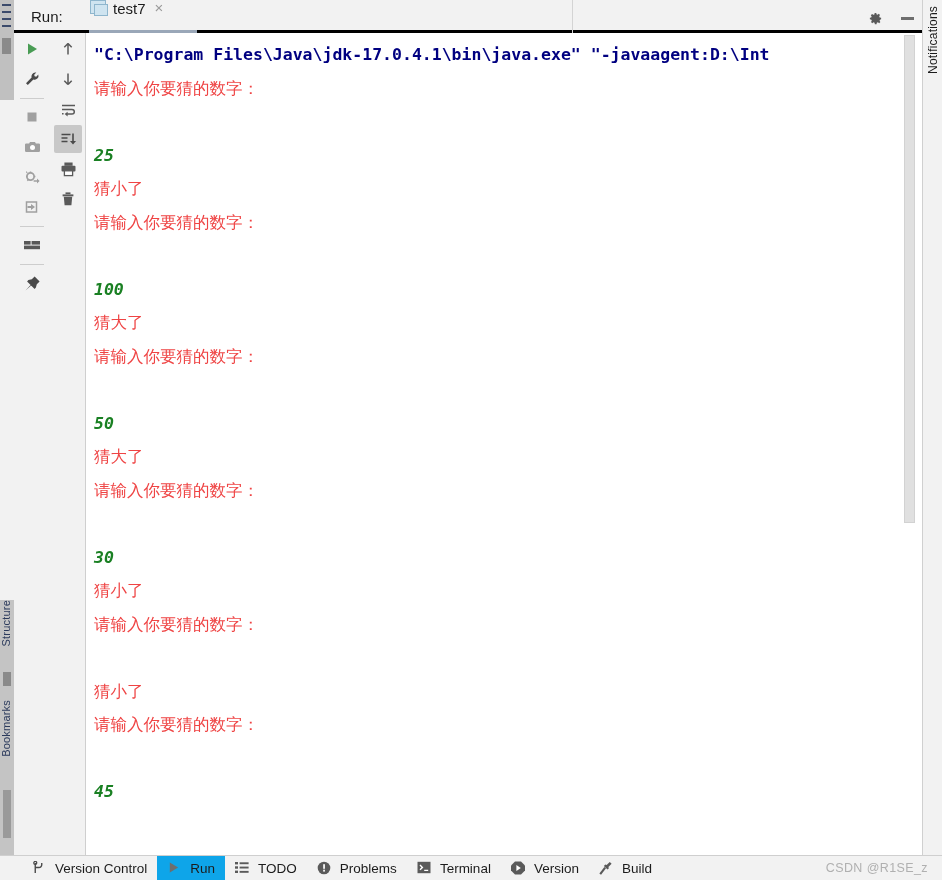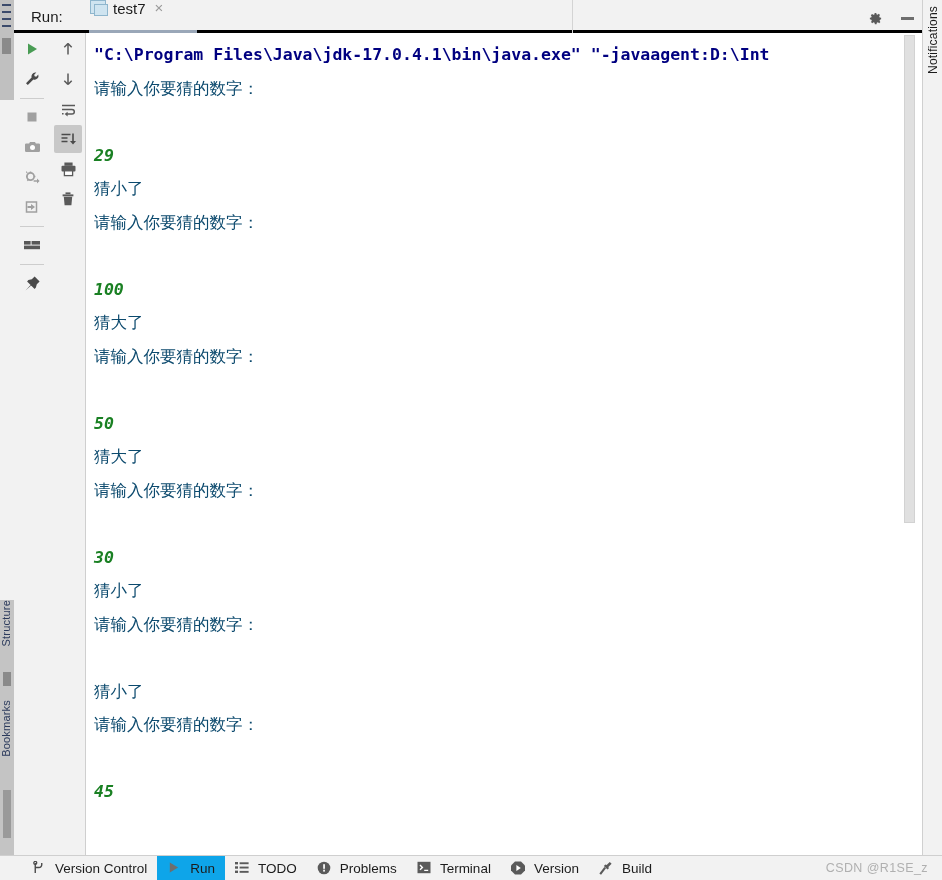--- a/index.html
+++ b/index.html
@@ -171,21 +171,21 @@
   .cline {
     font-family: "DejaVu Sans Mono", monospace;
     font-size: 16.5px;
     line-height: 33.5px;
     white-space: pre;
     color: #232323;
   }
   .cline.cmd { color: #000080; font-weight: 600; }
   .cline.inputval { color: #1a8023; font-weight: bold; font-style: italic; }
   .cline.blank { color: transparent; }
-  .cline.cn { font-family: "DejaVu Sans", sans-serif; color: #0c4a6e; }
+  .cline.cn { font-family: "DejaVu Sans", sans-serif; color: #ef4444; }
 
   
   .vscroll-track {
     position: absolute; right: 3px; top: 0;
     width: 13px; height: 822px;
     background: #ffffff;
   }
   .vscroll-thumb {
     position: absolute; right: 4px; top: 2px;
     width: 11px; height: 488px;
@@ -376,21 +376,21 @@
     </div>
   </div>
 
   <div class="col-divider"></div>
 
   <div class="console">
     <div class="console-inner" id="console-lines">
         <div class="cline cmd">"C:\Program Files\Java\jdk-17.0.4.1\bin\java.exe" "-javaagent:D:\Int</div>
         <div class="cline cn">请输入你要猜的数字：</div>
         <div class="cline blank">&nbsp;</div>
-        <div class="cline inputval">29</div>
+        <div class="cline inputval">25</div>
         <div class="cline cn">猜小了</div>
         <div class="cline cn">请输入你要猜的数字：</div>
         <div class="cline blank">&nbsp;</div>
         <div class="cline inputval">100</div>
         <div class="cline cn">猜大了</div>
         <div class="cline cn">请输入你要猜的数字：</div>
         <div class="cline blank">&nbsp;</div>
         <div class="cline inputval">50</div>
         <div class="cline cn">猜大了</div>
         <div class="cline cn">请输入你要猜的数字：</div>

